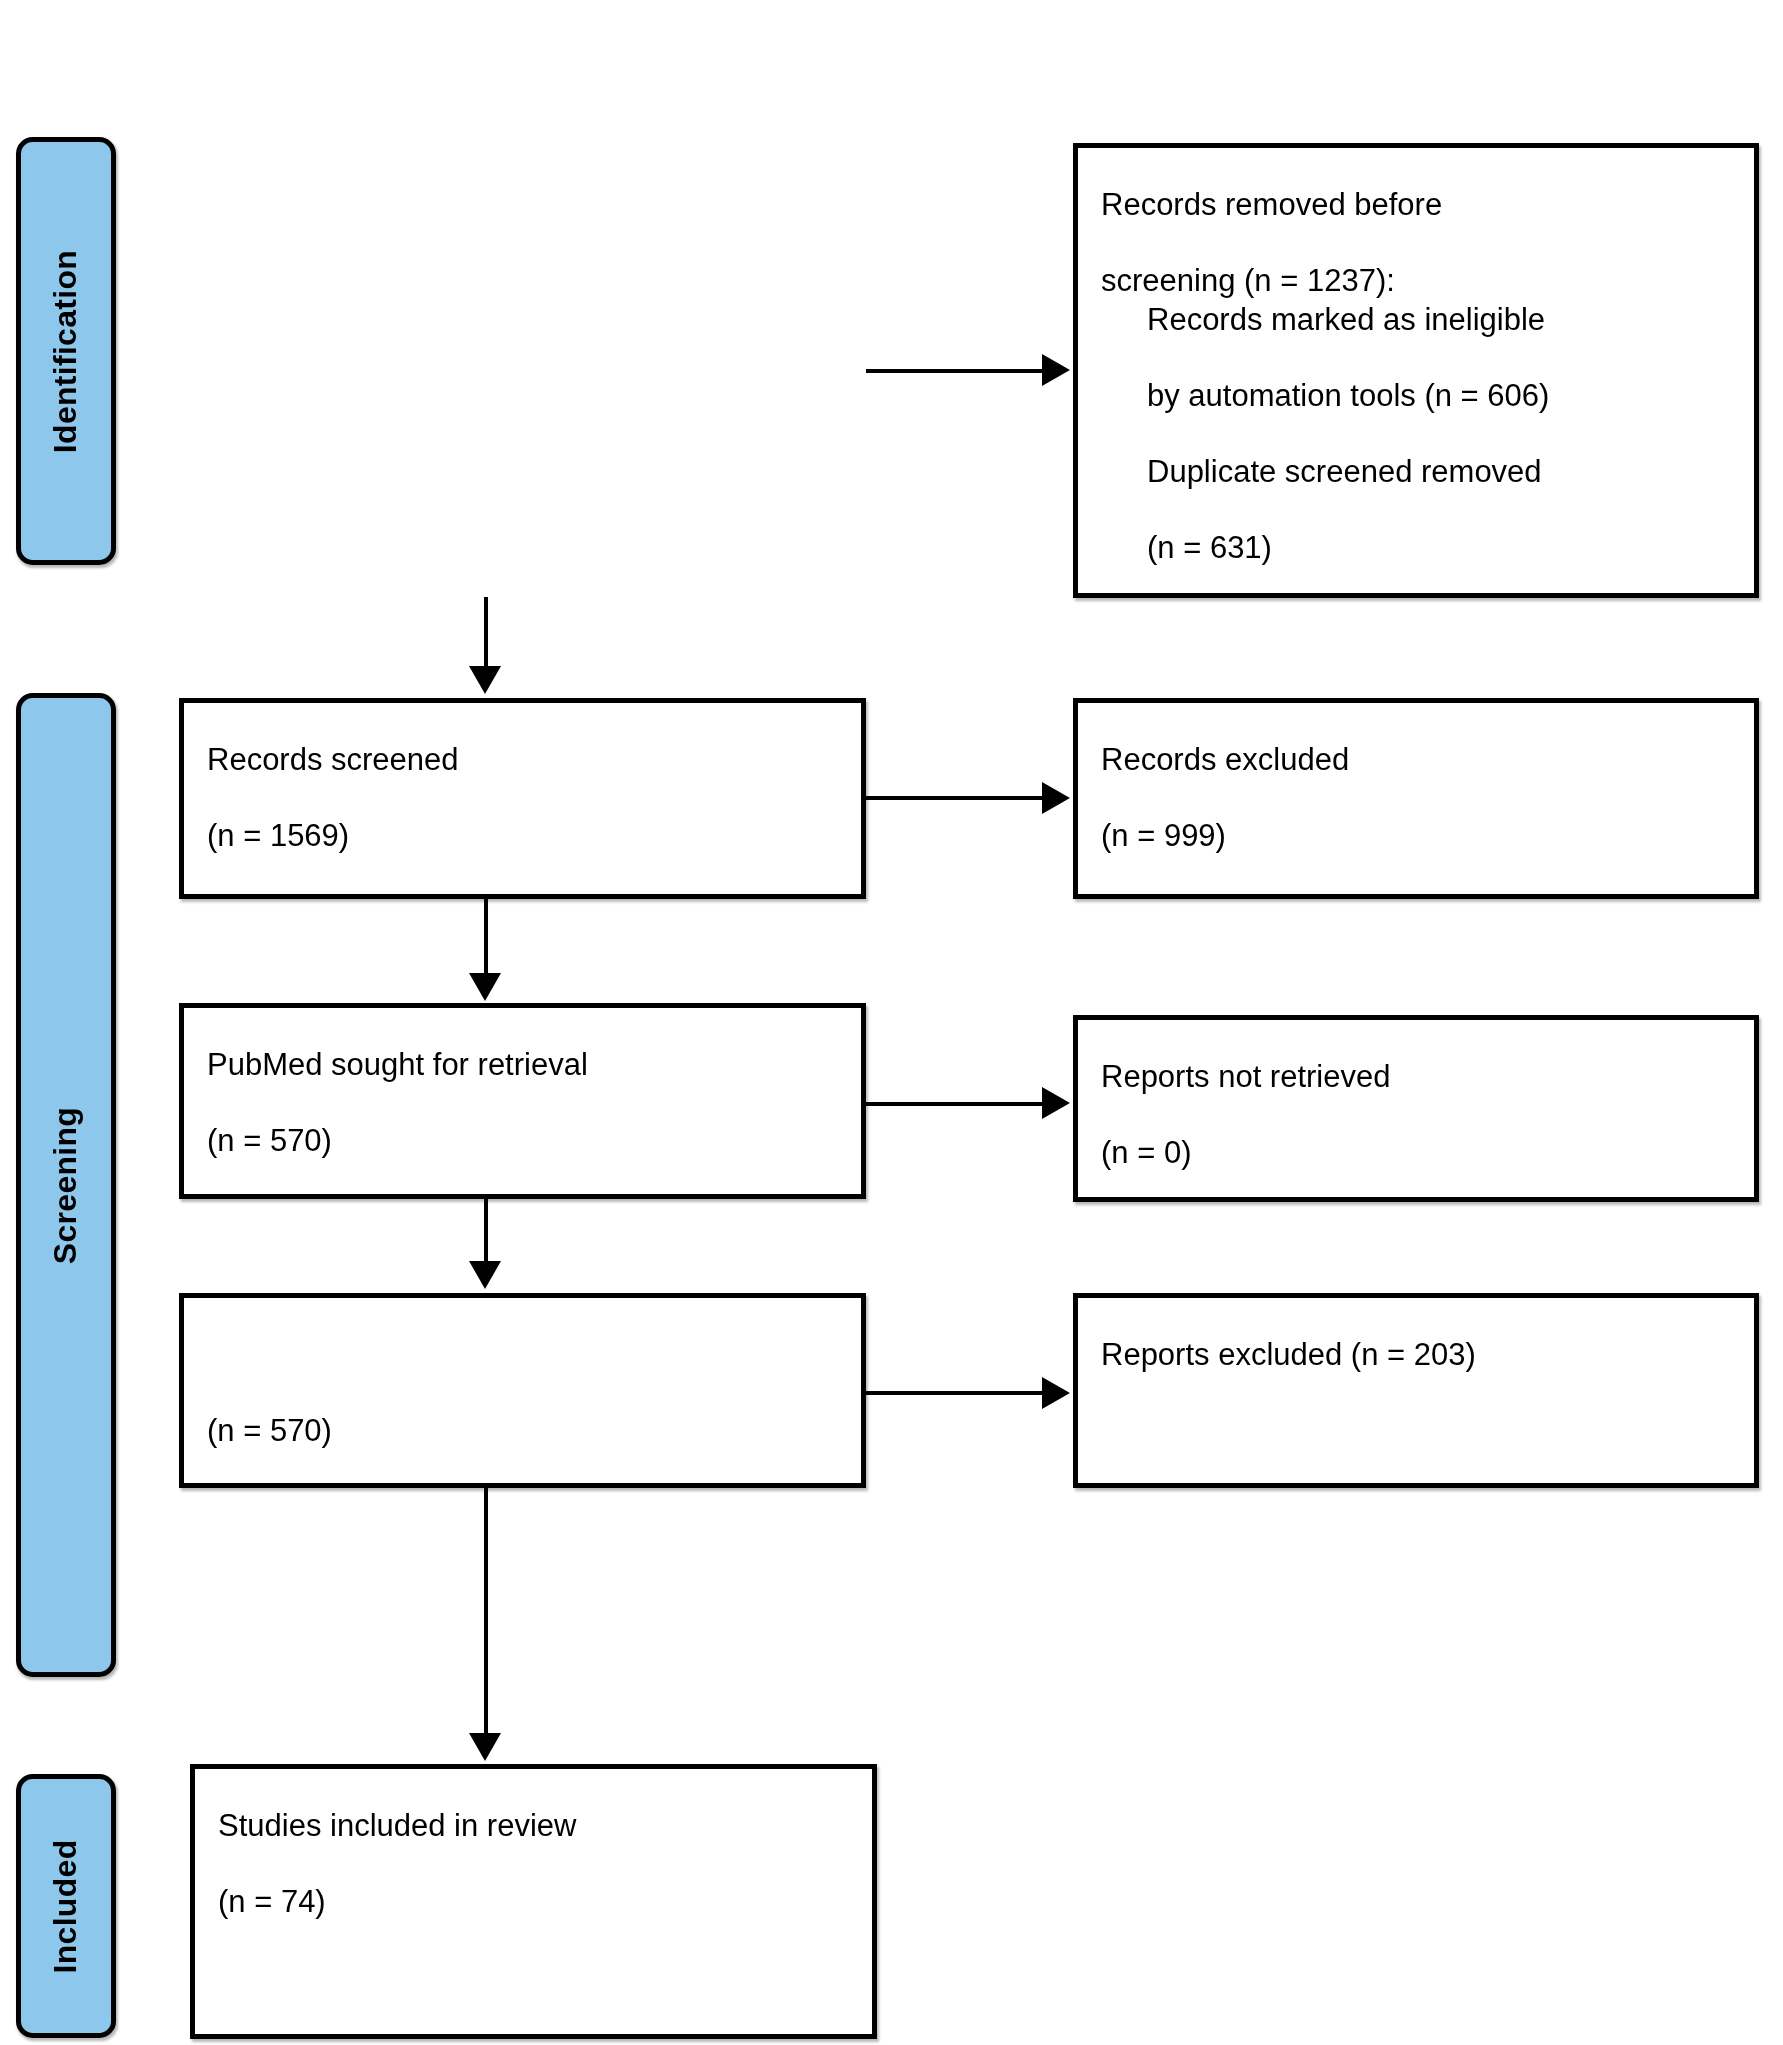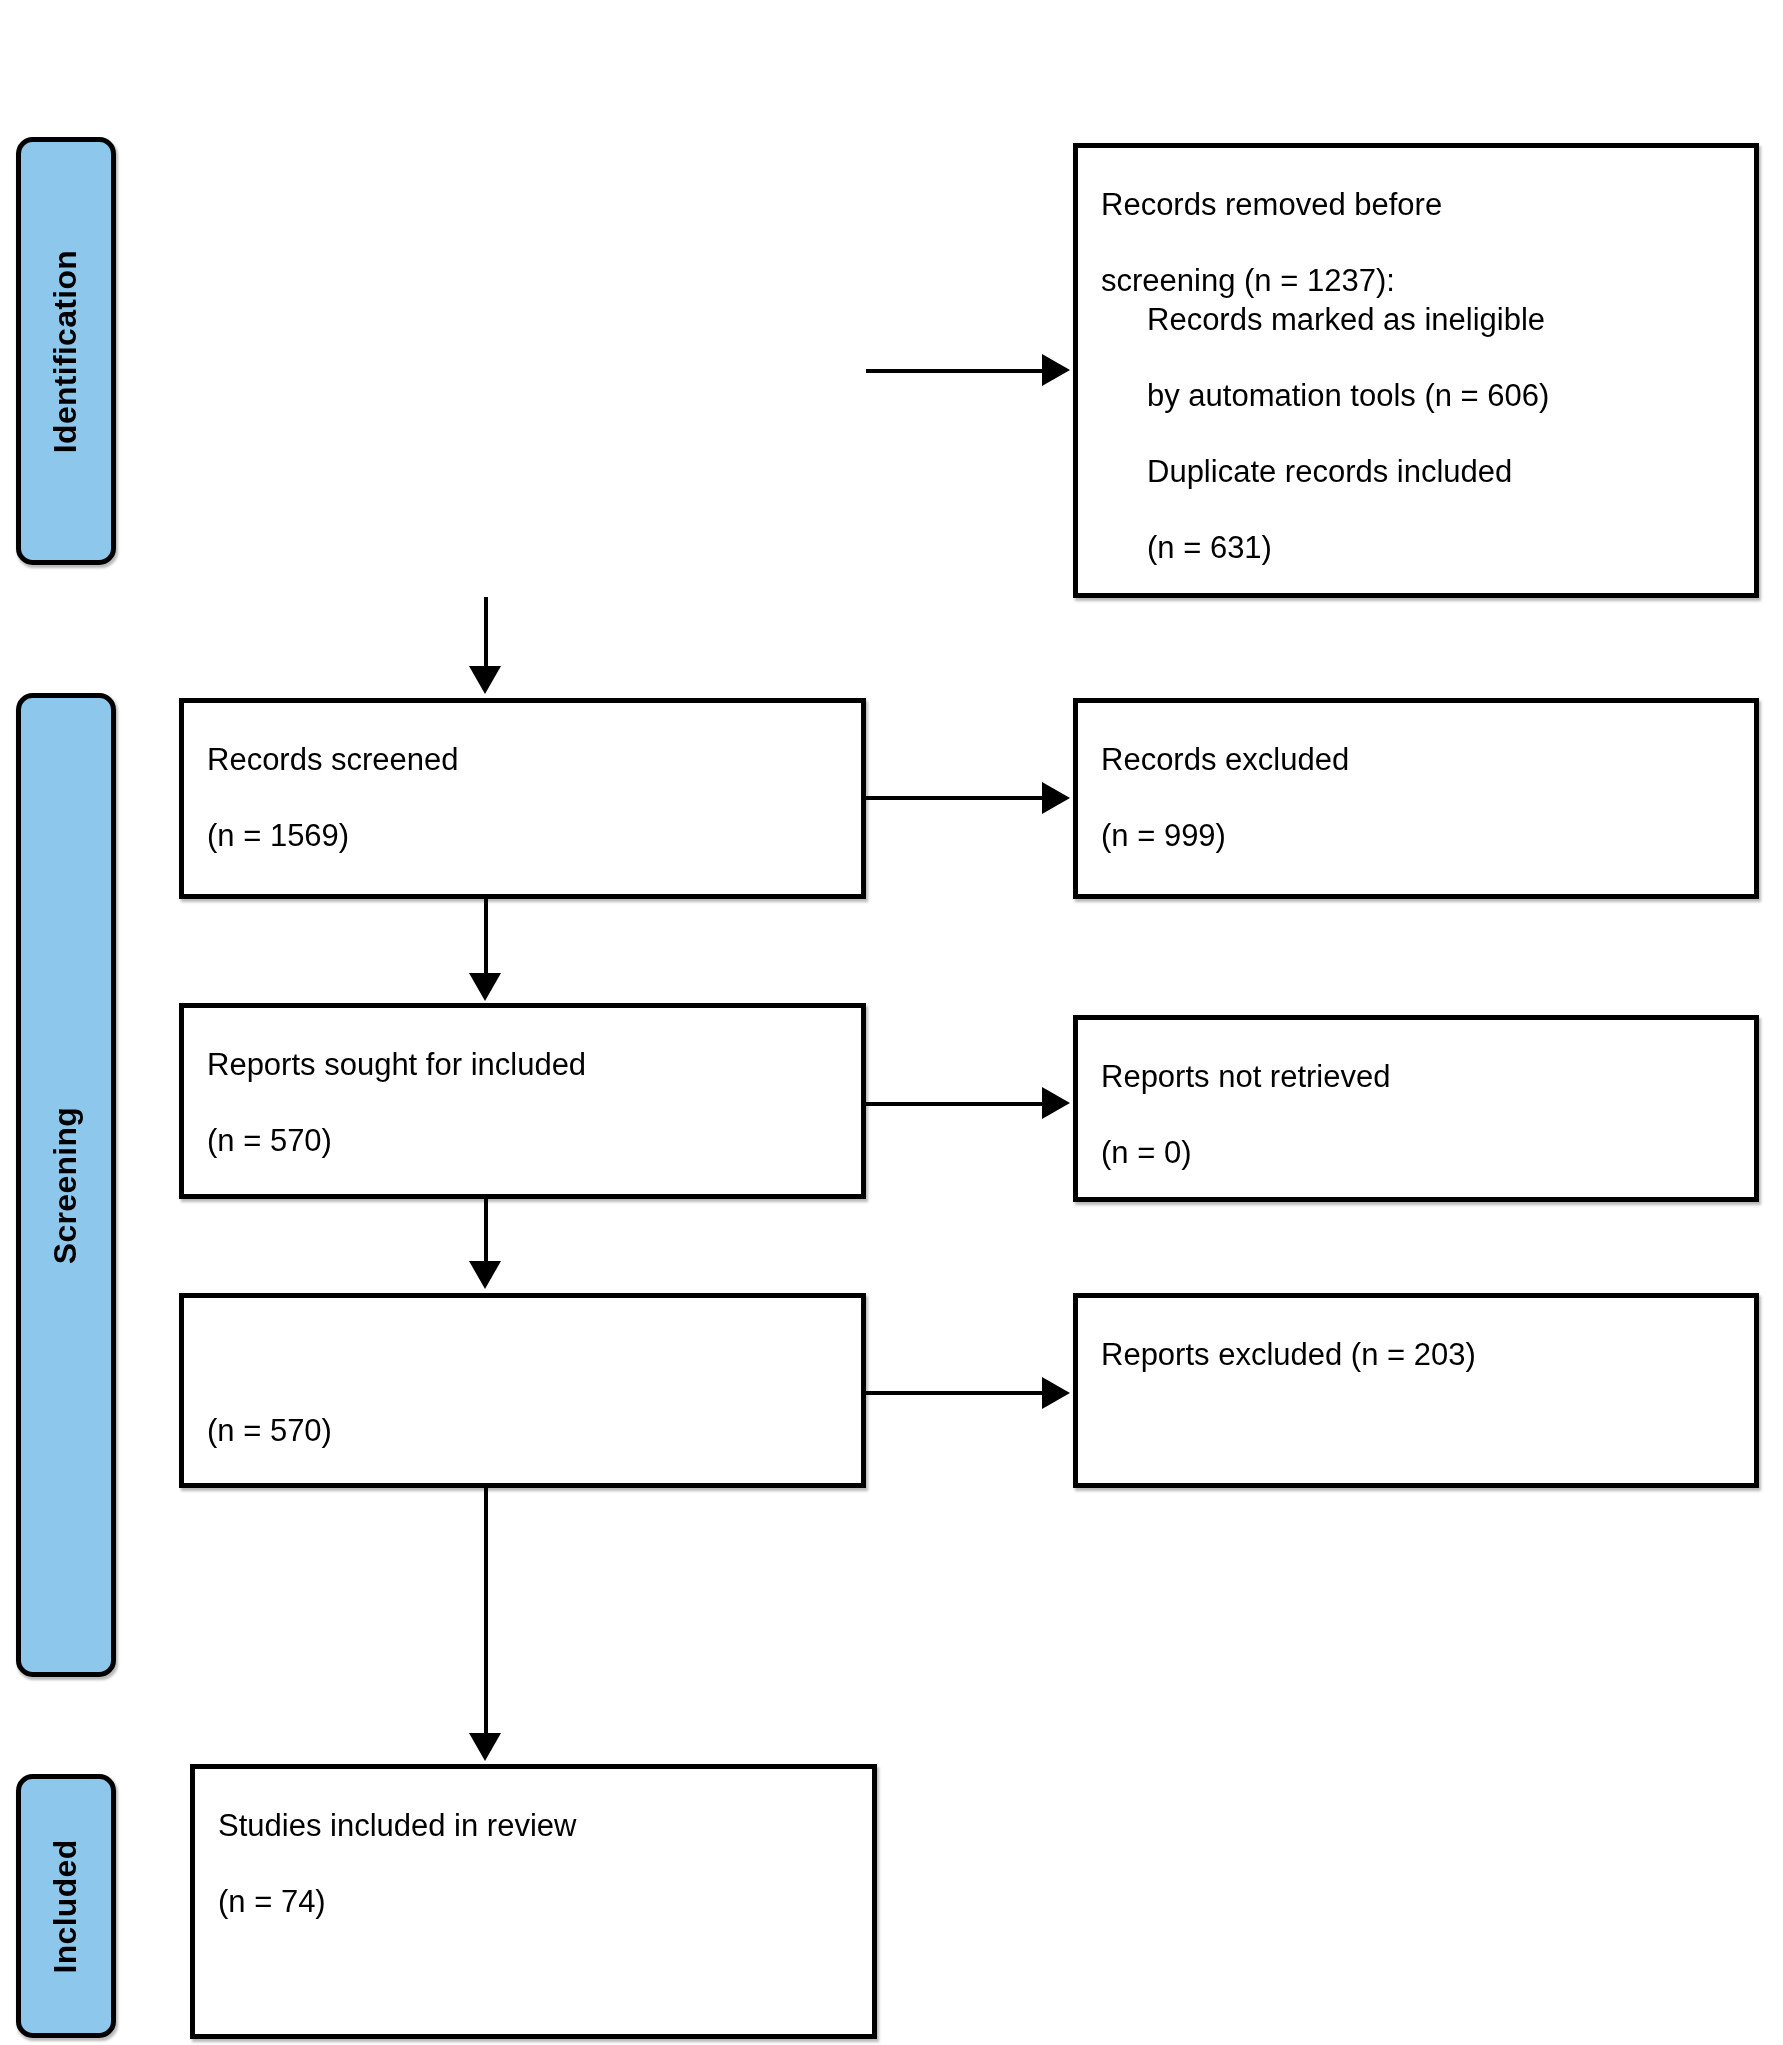--- a/index.html
+++ b/index.html
@@ -157,42 +157,42 @@
     <span class="stage-tab-text">Included</span>
   </div>
 
 
   <div class="flow-box" id="box-removed">
     <div class="box-text">
       <span>Records removed before</span><br>
       <span>screening (n = 1237):</span>
       <span class="indent-line">Records marked as ineligible</span>
       <span class="indent-line">by automation tools (n = 606)</span>
-      <span class="indent-line">Duplicate records included</span>
+      <span class="indent-line">Duplicate screened removed</span>
       <span class="indent-line">(n = 631)</span>
     </div>
   </div>
 
   <div class="flow-box" id="box-screened">
     <div class="box-text">
       <span>Records screened</span><br>
       <span>(n = 1569)</span>
     </div>
   </div>
 
   <div class="flow-box" id="box-rec-excluded">
     <div class="box-text">
       <span>Records excluded</span><br>
       <span>(n = 999)</span>
     </div>
   </div>
 
   <div class="flow-box" id="box-sought">
     <div class="box-text">
-      <span>Reports sought for included</span><br>
+      <span>PubMed sought for retrieval</span><br>
       <span>(n = 570)</span>
     </div>
   </div>
 
   <div class="flow-box" id="box-not-retrieved">
     <div class="box-text">
       <span>Reports not retrieved</span><br>
       <span>(n = 0)</span>
     </div>
   </div>

